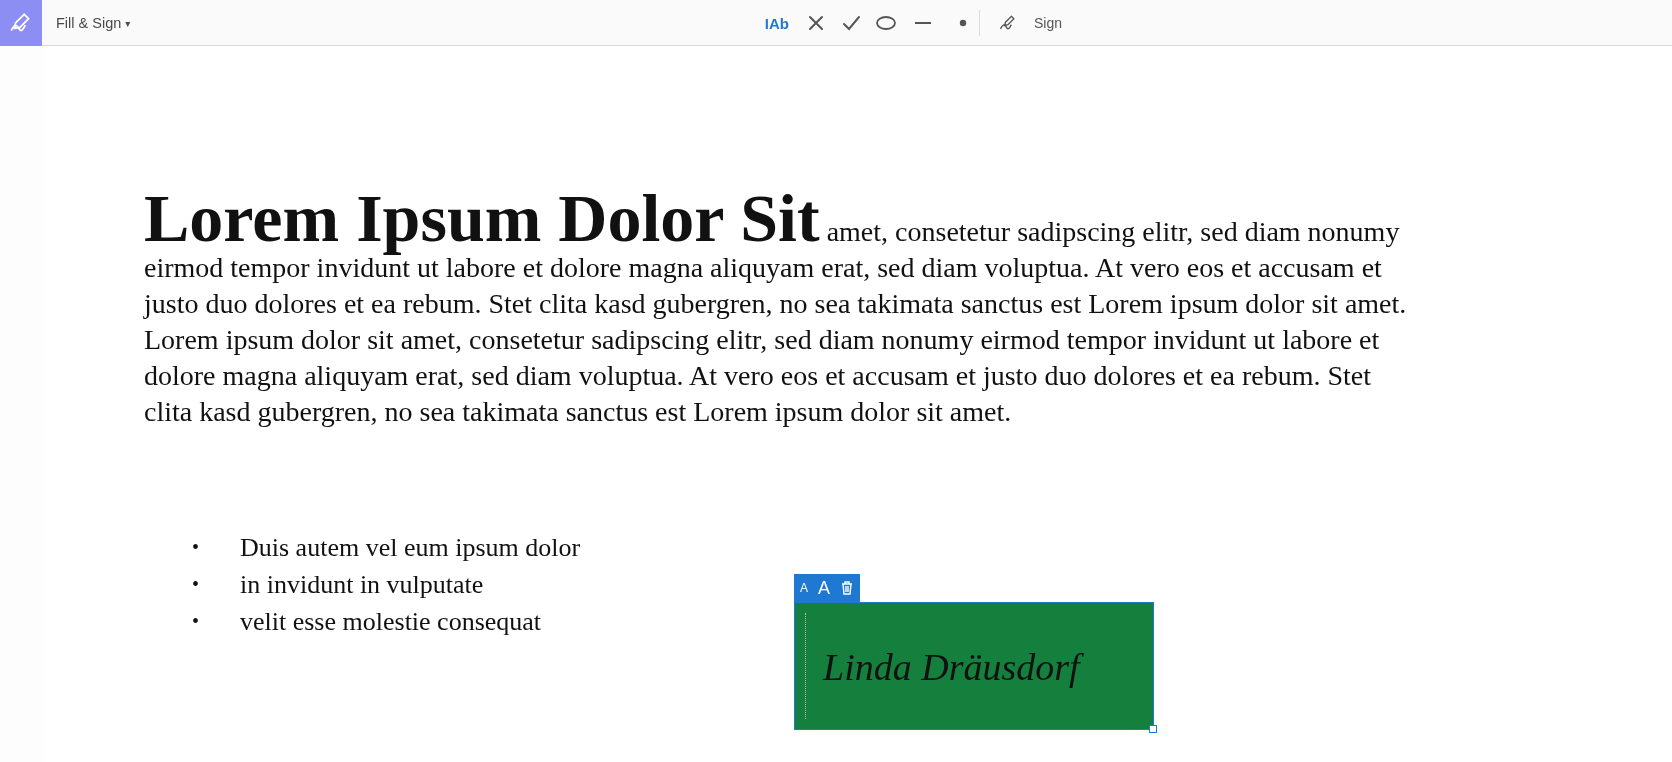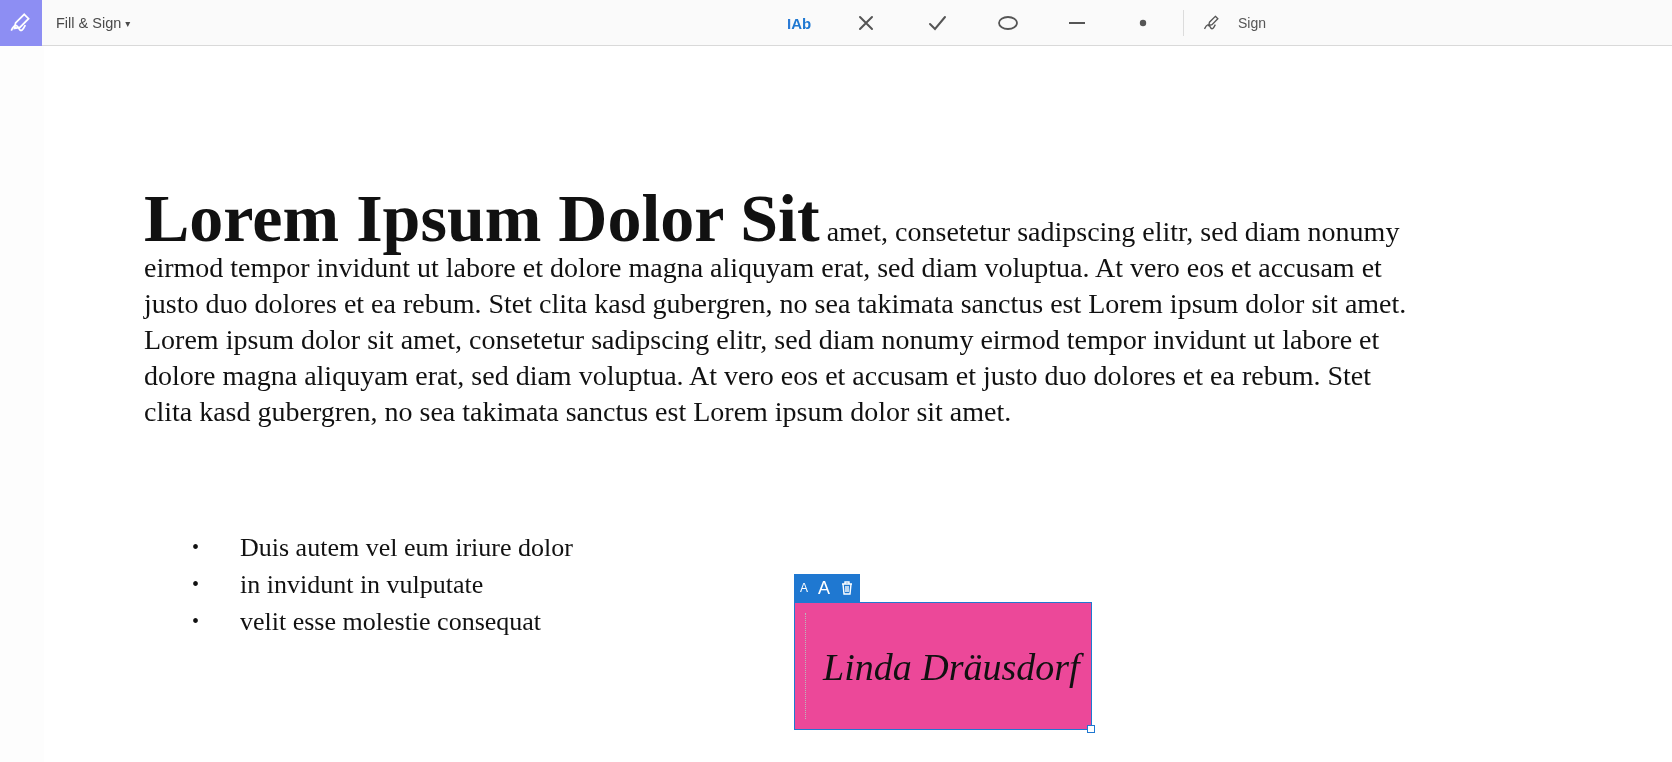--- a/index.html
+++ b/index.html
@@ -15,21 +15,21 @@
   }
   .sign-tile svg { width:26px; height:26px; stroke:#fff; fill:none; stroke-width:1.6; }
   .menu-label {
     margin-left:14px; font-size:14.5px; color:#4a4a4a; display:flex; align-items:center; gap:4px; cursor:pointer;
   }
   .menu-label .caret { font-size:10px; position:relative; top:1px; }
   .tool-group {
     position:absolute; left:753px; top:0; height:46px; display:flex; align-items:center; gap:0;
   }
   .tool-btn {
-    width:36px; height:46px; display:flex; align-items:center; justify-content:flex-start; cursor:pointer; color:#6a6a6a;margin-left:34px;
+    width:36px; height:46px; display:flex; align-items:center; justify-content:flex-end; cursor:pointer; color:#6a6a6a;
   }
   .tool-sep { width:1px; height:26px; background:#dcdcdc; margin:0 10px; }
   .sign-btn {
     display:flex; align-items:center; gap:16px; height:46px; padding:0 8px; cursor:pointer; color:#555;
     font-size:14px;
   }
   .sign-btn svg { width:20px; height:20px; stroke:#555; fill:none; stroke-width:1.6; }
   .ab-label { font-weight:600; font-size:15px; }
   .ab-cursor { color:#2b7bd6; font-weight:700; }
   
@@ -62,22 +62,22 @@
     font-size:26px; line-height:36px;
   }
   ul.bullets li::before { content:"\2022"; display:inline-block; width:48px; text-align:left; font-size:20px; position:relative; top:-2px;}
   
   .sig-toolbar {
     position:absolute; left:750px; top:528px; height:28px; background:#1f78d1;
     display:flex; align-items:center; padding:0 6px; gap:10px; color:#fff;
   }
   .sig-toolbar span { cursor:pointer; display:flex; align-items:center; }
   .sig-box {
-    position:absolute; left:750px; top:556px; width:298px; height:128px;
-    border:1px solid #1f78d1; background:#ec4899;
+    position:absolute; left:750px; top:556px; width:360px; height:128px;
+    border:1px solid #1f78d1; background:#15803d;
   }
   .sig-guide {
     position:absolute; left:10px; top:10px; bottom:10px; width:0;
     border-left:1px dotted #b9b9b9;
   }
   .sig-text {
     position:absolute; left:28px; top:42px; font-family:"Brush Script MT","Segoe Script",cursive;
     font-size:38px; color:#111; font-style:italic; white-space:nowrap;
   }
   .sig-handle {
@@ -146,21 +146,21 @@
 
 <div class="tooltip">
   <span>Your signature has been saved here. You can use it again later.</span>
 </div>
 
 <div class="page">
   <div class="body-para">
     <span class="headline">Lorem Ipsum Dolor Sit</span><span> amet, consetetur sadipscing elitr, sed diam nonumy eirmod tempor invidunt ut labore et dolore magna aliquyam erat, sed diam voluptua. At vero eos et accusam et justo duo dolores et ea rebum. Stet clita kasd gubergren, no sea takimata sanctus est Lorem ipsum dolor sit amet. Lorem ipsum dolor sit amet, consetetur sadipscing elitr, sed diam nonumy eirmod tempor invidunt ut labore et dolore magna aliquyam erat, sed diam voluptua. At vero eos et accusam et justo duo dolores et ea rebum. Stet clita kasd gubergren, no sea takimata sanctus est Lorem ipsum dolor sit amet.</span>
   </div>
   <ul class="bullets">
-    <li>Duis autem vel eum iriure dolor</li>
+    <li>Duis autem vel eum ipsum dolor</li>
     <li>in invidunt in vulputate</li>
     <li>velit esse molestie consequat</li>
   </ul>
 
   <div class="sig-toolbar">
     <span style="font-size:12px;font-family:Arial;">A</span>
     <span style="font-size:18px;font-family:Arial;">A</span>
     <span>
       <svg width="14" height="16" viewBox="0 0 14 16" stroke="#fff" fill="none" stroke-width="1.4">
           <path d="M2 4h10M5 4V2h4v2M3 4l1 10h6l1-10M6 6v6M8 6v6"></path>

